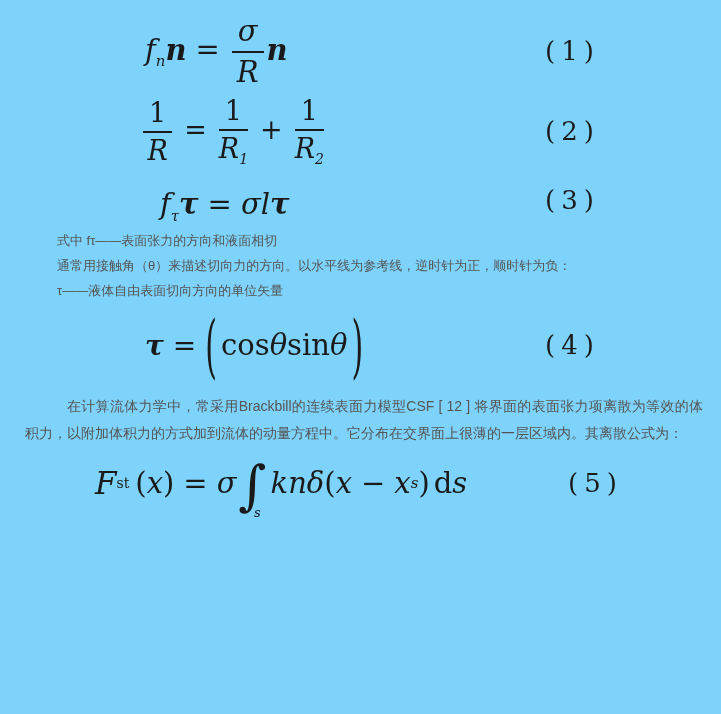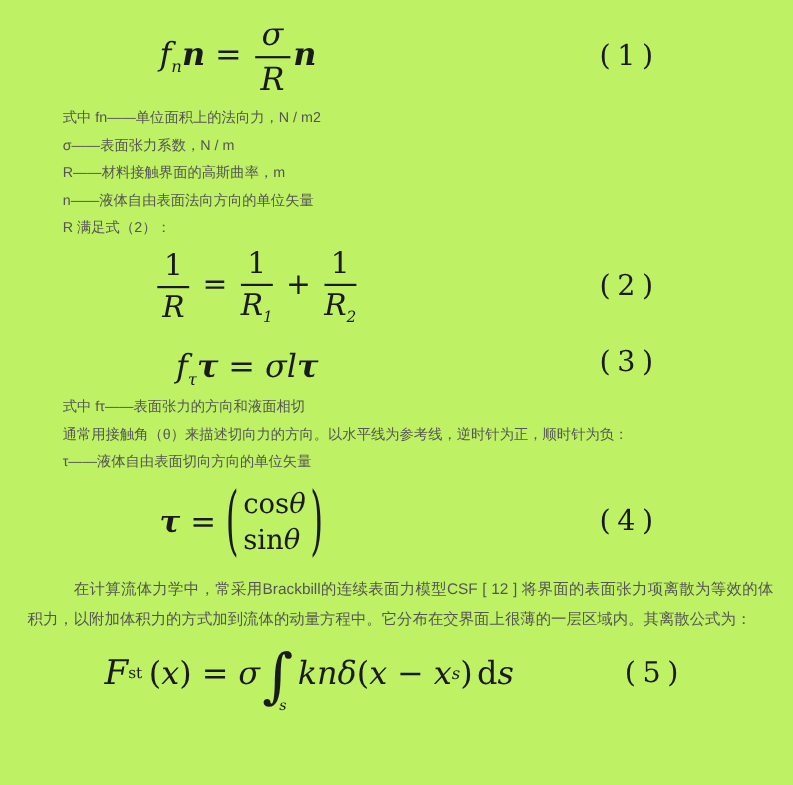--- a/index.html
+++ b/index.html
@@ -1,21 +1,21 @@
 <!DOCTYPE html>
 <html><head>
 <meta charset="utf-8">
 <style>
   * { box-sizing: border-box; margin: 0; padding: 0; }
   html, body { background: #ffffff; }
   .page {
     position: relative;
     width: 721px;
     height: 714px;
-    background: #bef264;
+    background: #7dd3fc;
     overflow: hidden;
     font-family: "Liberation Sans", "DejaVu Sans", sans-serif;
   }
   
   .eq-row {
     position: relative;
     display: flex;
     align-items: center;
     font-family: "DejaVu Serif", serif;
     color: #1a1a1a;
@@ -48,22 +48,22 @@
   .eq3-row { height: 50px; padding-left: 160px; font-size: 29px; margin: 3px 0; align-items: flex-end; }
   .eq4-row { height: 84px; padding-left: 145px; font-size: 28px; }
   .eq5-row { height: 64px; padding-left: 95px;  font-size: 29px; margin-top: 4px; }
 
   .bigparen {
     display: inline-block;
     transform: scaleY(2.3);
     font-size: 30px;
     font-style: normal;
   }
-  .colvec { display: inline-flex; flex-direction: column; align-items: flex-start;
-            line-height: 33px; font-size: 25px; margin: 0 4px; }
+  .colvec { display: inline-flex; flex-direction: row; align-items: flex-start;
+            line-height: 33px; font-size: 29px; margin: 0 4px; }
   .int-wrap { position: relative; display: inline-block; margin: 0 4px 0 2px; }
   .int { font-size: 54px; line-height: 54px; display: inline-block; transform: translateY(3px); }
   .int-sub { position: absolute; bottom: -10px; left: 55%; font-size: 13px; font-style: italic; }
   .F-cap { font-size: 31px; }
 
   
   .defs p {
     margin: 0;
     padding-left: 57px;
     font-size: 13px;
@@ -86,27 +86,20 @@
 
 <div class="page">
 
   <div class="eq-row eq1-row">
     <span>
       <span class="it">f</span><sub class="msub">n</sub><span class="bit">n</span><span class="rel">=</span><span class="frac"><span class="num it">σ</span><span class="den it">R</span></span><span class="bit">n</span>
     </span>
     <span class="eq-label">(1)</span>
   </div>
 
-  <div class="defs defs1">
-    <p>式中 fn——单位面积上的法向力，N / m2</p>
-    <p>σ——表面张力系数，N / m</p>
-    <p>R——材料接触界面的高斯曲率，m</p>
-    <p>n——液体自由表面法向方向的单位矢量</p>
-    <p>R 满足式（2）：</p>
-  </div>
 
   <div class="eq-row eq2-row">
     <span>
       <span class="frac"><span class="num rm">1</span><span class="den it">R</span></span><span class="rel">=</span><span class="frac"><span class="num rm">1</span><span class="den"><span class="it">R</span><sub>1</sub></span></span><span class="rel">+</span><span class="frac"><span class="num rm">1</span><span class="den"><span class="it">R</span><sub>2</sub></span></span>
     </span>
     <span class="eq-label">(2)</span>
   </div>
 
 
   <div class="eq-row eq3-row">

